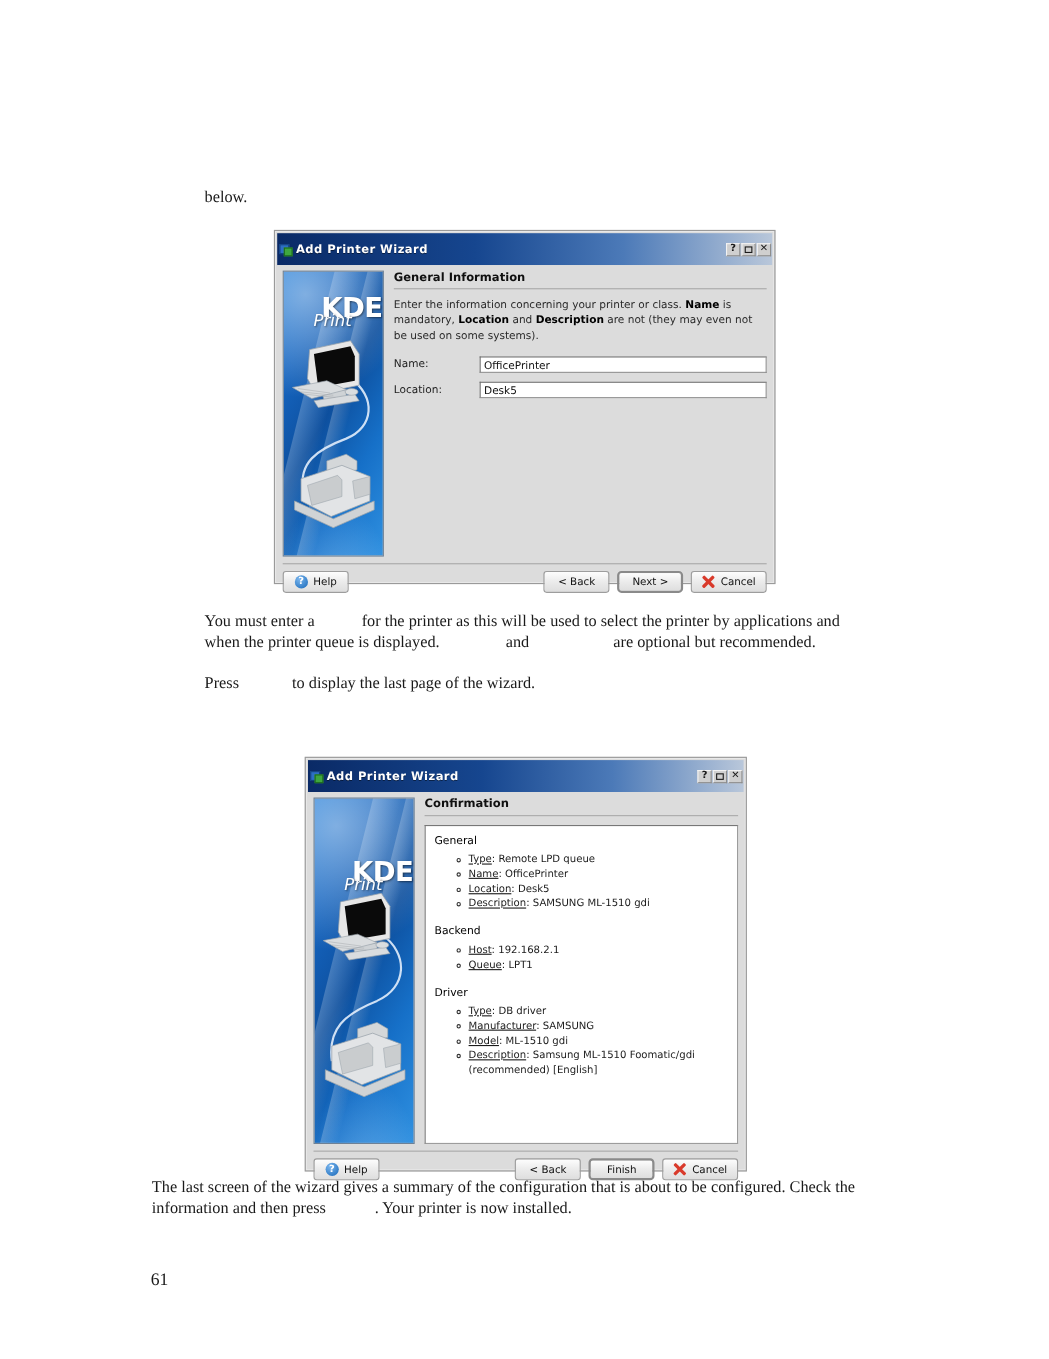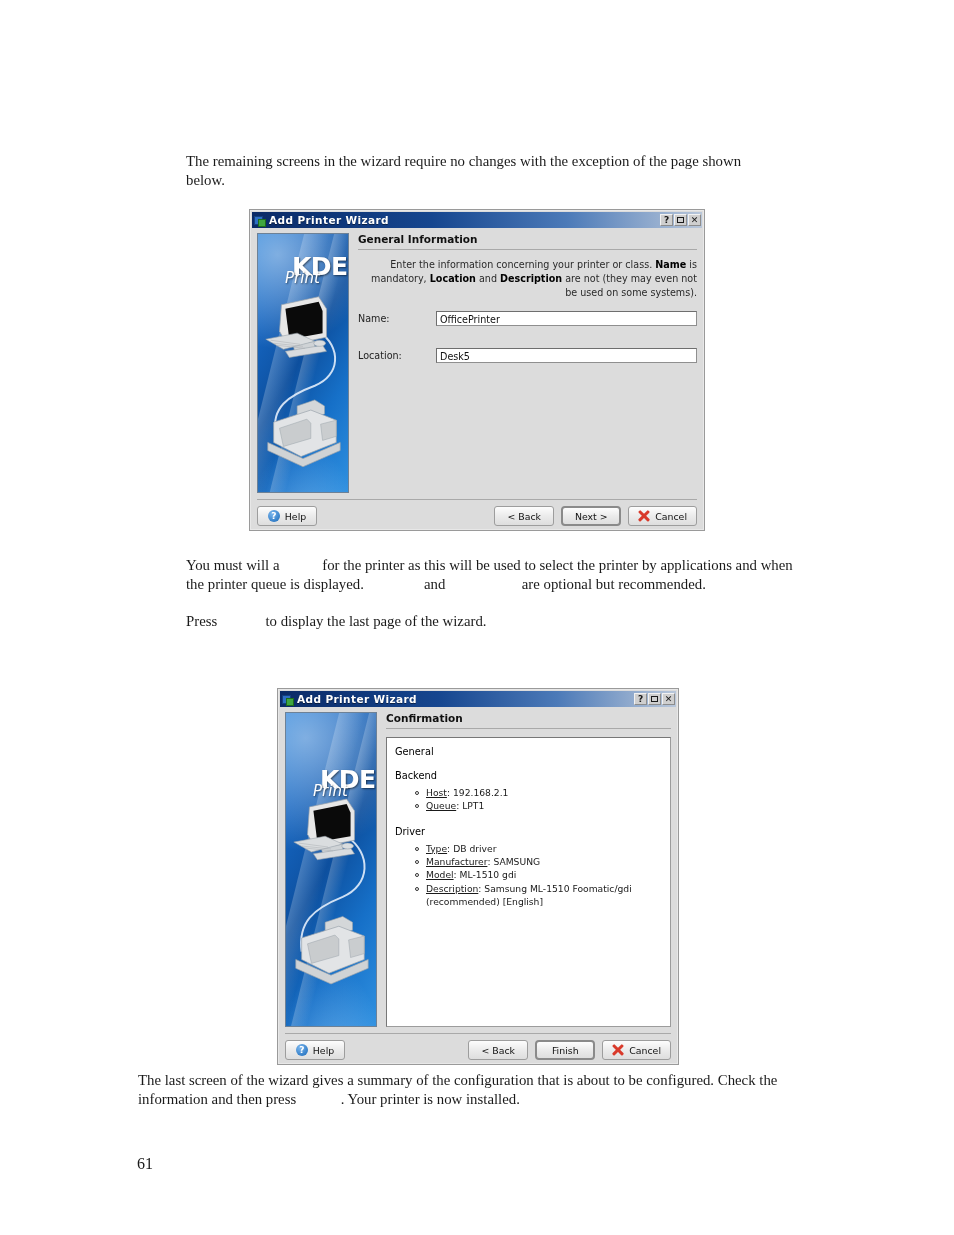--- a/index.html
+++ b/index.html
@@ -39,21 +39,21 @@
   
   .kde-window {
     position: absolute;
     background: #dcdcdc;
     border: 1px solid #9a9a9a;
     box-sizing: border-box;
     padding: 2px;
     box-shadow: 0 0 0 1px #e8e8e8 inset;
   }
   .titlebar {
-    height: 16px;
+    height: 29px;
     background: linear-gradient(to right, #0a2a66 0%, #16468f 40%, #4c7ab8 70%, #b9c7da 100%);
     display: flex;
     align-items: center;
     padding: 0 1px 0 2px;
     box-sizing: border-box;
   }
   .title-icon {
     width: 11px;
     height: 11px;
     margin-right: 4px;
@@ -170,28 +170,27 @@
     color: #101010;
     padding-bottom: 4px;
     border-bottom: 1px solid #a9a9a9;
     margin-bottom: 8px;
   }
   .page-desc {
     font-size: 9.6px;
     color: #2a2a2a;
     line-height: 1.45;
     margin-bottom: 11px;
-    text-align: right;
   }
   .page-desc b { color: #000; }
 
   .form-row {
     display: flex;
     align-items: center;
-    margin-bottom: 22px;
+    margin-bottom: 8px;
   }
   .form-label {
     width: 78px;
     flex: 0 0 auto;
     font-size: 9.6px;
     color: #222;
   }
   .form-input {
     flex: 1 1 auto;
     height: 15px;
@@ -310,21 +309,21 @@
     background: #d93a2b;
     border-radius: 1px;
   }
   .ico-cancel::before { transform: translate(-50%,-50%) rotate(45deg); }
   .ico-cancel::after  { transform: translate(-50%,-50%) rotate(-45deg); }
 </style>
 </head>
 <body>
 
 <div class="doc-para" style="left:186px; top:152px; width:600px;">
-  <span>The remaining screens in the wizard require no changes with the exception of the page shown</span><br>
+  <br>
   <span>below.</span>
 </div>
 
 <div class="kde-window" style="left:249px; top:209px; width:456px; height:322px;">
 
   <div class="titlebar">
     <span class="title-icon">
       <span class="sq1"></span>
         <span class="sq2"></span>
     </span>
@@ -404,21 +403,21 @@
     <span class="btn">&lt; Back</span>
     <span class="btn default">Next &gt;</span>
     <span class="btn">
       <span class="ico-cancel"></span>
       <span>Cancel</span>
     </span>
   </div>
 </div>
 
 <div class="doc-para" style="left:186px; top:556px; width:612px;">
-  <span>You must will a</span>
+  <span>You must enter a</span>
   <span class="gap">Name</span>
   <span>for the printer as this will be used to select the printer by applications and when the printer queue is displayed.</span>
   <span class="gap">Location</span>
   <span>and</span>
   <span class="gap">Description</span>
   <span>are optional but recommended.</span>
 </div>
 
 <div class="doc-para" style="left:186px; top:612px; width:600px;">
   <span>Press</span>
@@ -479,20 +478,26 @@
       </svg>
     </div>
 
     <div class="dlg-main">
       <div class="page-heading">Confirmation</div>
 
       <div class="confirm-panel">
 
         <div class="cgroup">
           <div class="cgroup-title">General</div>
+          <ul>
+            <li><u>Type</u><span>: Remote LPD queue</span></li>
+            <li><u>Name</u><span>: OfficePrinter</span></li>
+            <li><u>Location</u><span>: Desk5</span></li>
+            <li><u>Description</u><span>: SAMSUNG ML-1510 gdi</span></li>
+          </ul>
         </div>
 
         <div class="cgroup">
           <div class="cgroup-title">Backend</div>
           <ul>
             <li><u>Host</u><span>: 192.168.2.1</span></li>
             <li><u>Queue</u><span>: LPT1</span></li>
           </ul>
         </div>
 

